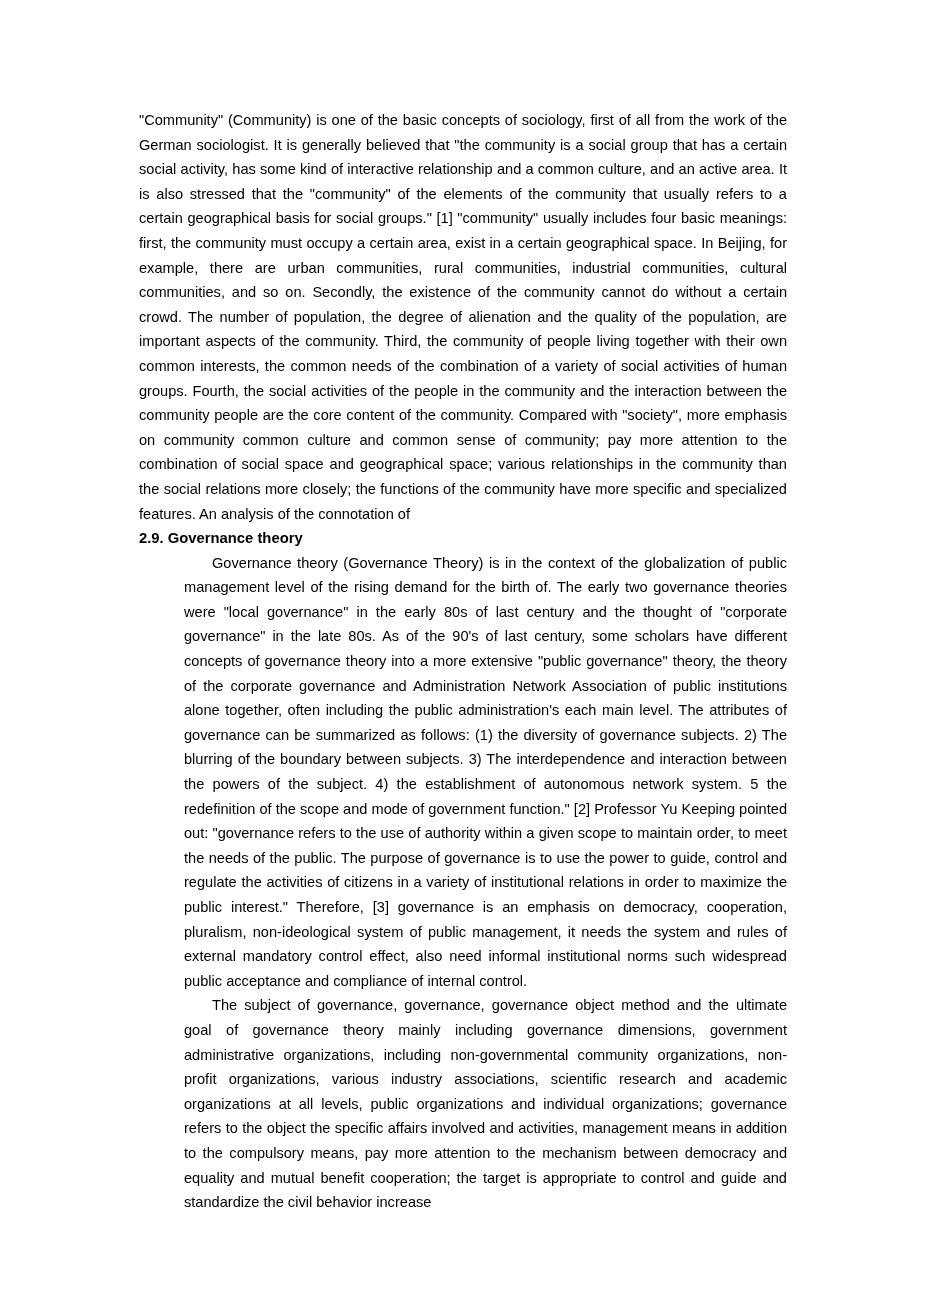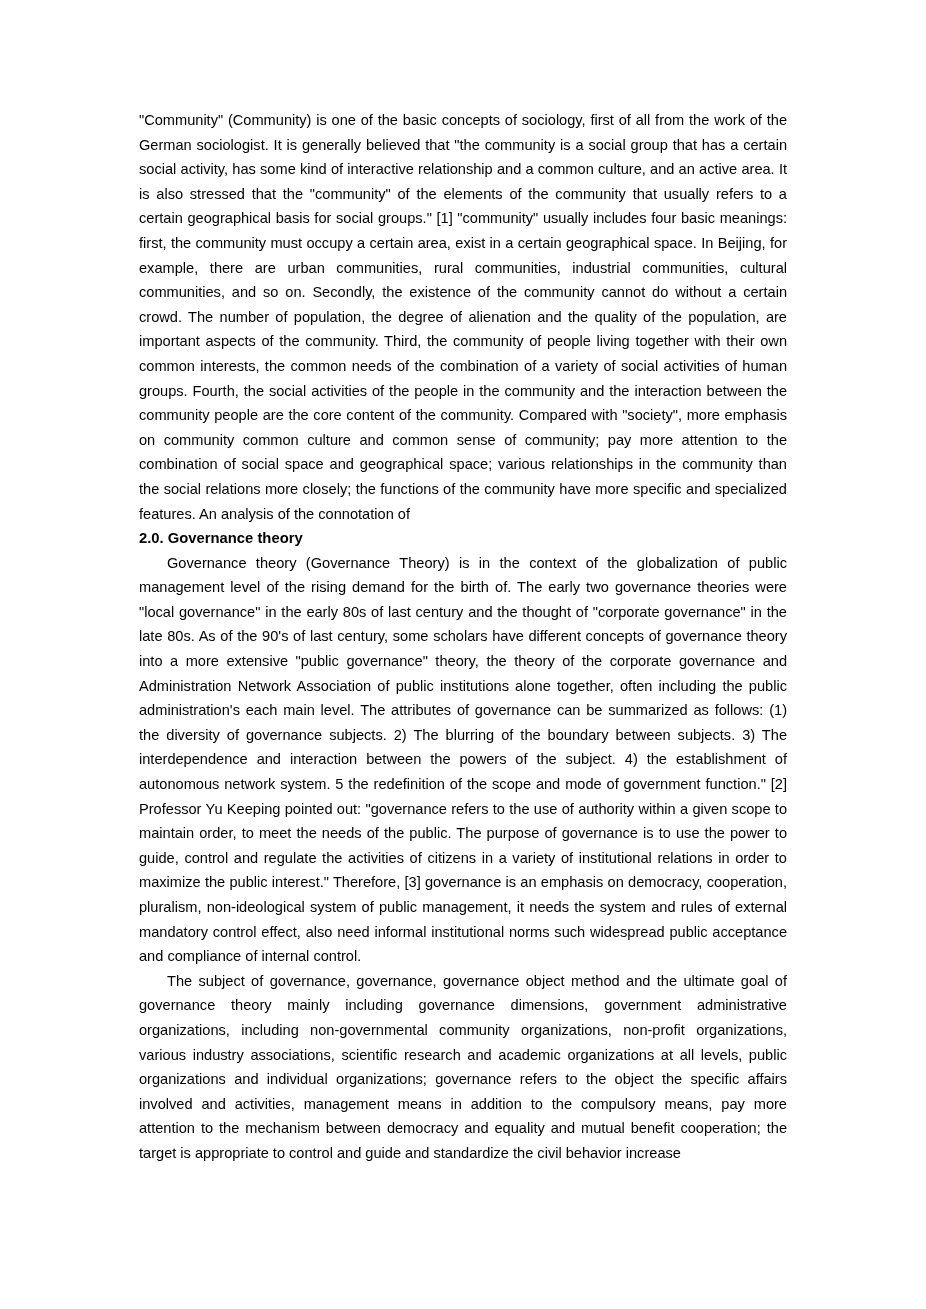--- a/index.html
+++ b/index.html
@@ -27,37 +27,38 @@
     margin: 0;
     font-size: 14.6px;
     line-height: 24.6px;
     text-align: justify;
     text-justify: inter-word;
     letter-spacing: 0.0px;
     word-spacing: 0px;
   }
   p.para.indent {
     text-indent: 28px;
+    margin-left: 45px;
   }
   h2.heading {
     margin: 0;
     font-size: 14.8px;
     line-height: 24.6px;
     font-weight: bold;
     text-align: left;
   }
 </style>
 </head>
 <body>
 
 <div class="page">
   <div class="doc-body">
 
     <p class="para">"Community" (Community) is one of the basic concepts of sociology, first of all from the work of the German sociologist. It is generally believed that "the community is a social group that has a certain social activity, has some kind of interactive relationship and a common culture, and an active area. It is also stressed that the "community" of the elements of the community that usually refers to a certain geographical basis for social groups." [1] "community" usually includes four basic meanings: first, the community must occupy a certain area, exist in a certain geographical space. In Beijing, for example, there are urban communities, rural communities, industrial communities, cultural communities, and so on. Secondly, the existence of the community cannot do without a certain crowd. The number of population, the degree of alienation and the quality of the population, are important aspects of the community. Third, the community of people living together with their own common interests, the common needs of the combination of a variety of social activities of human groups. Fourth, the social activities of the people in the community and the interaction between the community people are the core content of the community. Compared with "society", more emphasis on community common culture and common sense of community; pay more attention to the combination of social space and geographical space; various relationships in the community than the social relations more closely; the functions of the community have more specific and specialized features. An analysis of the connotation of</p>
 
-    <h2 class="heading">2.0. Governance theory</h2>
+    <h2 class="heading">2.9. Governance theory</h2>
 
     <p class="para indent">Governance theory (Governance Theory) is in the context of the globalization of public management level of the rising demand for the birth of. The early two governance theories were "local governance" in the early 80s of last century and the thought of "corporate governance" in the late 80s. As of the 90's of last century, some scholars have different concepts of governance theory into a more extensive "public governance" theory, the theory of the corporate governance and Administration Network Association of public institutions alone together, often including the public administration's each main level. The attributes of governance can be summarized as follows: (1) the diversity of governance subjects. 2) The blurring of the boundary between subjects. 3) The interdependence and interaction between the powers of the subject. 4) the establishment of autonomous network system. 5 the redefinition of the scope and mode of government function." [2] Professor Yu Keeping pointed out: "governance refers to the use of authority within a given scope to maintain order, to meet the needs of the public. The purpose of governance is to use the power to guide, control and regulate the activities of citizens in a variety of institutional relations in order to maximize the public interest." Therefore, [3] governance is an emphasis on democracy, cooperation, pluralism, non-ideological system of public management, it needs the system and rules of external mandatory control effect, also need informal institutional norms such widespread public acceptance and compliance of internal control.</p>
 
     <p class="para indent">The subject of governance, governance, governance object method and the ultimate goal of governance theory mainly including governance dimensions, government administrative organizations, including non-governmental community organizations, non-profit organizations, various industry associations, scientific research and academic organizations at all levels, public organizations and individual organizations; governance refers to the object the specific affairs involved and activities, management means in addition to the compulsory means, pay more attention to the mechanism between democracy and equality and mutual benefit cooperation; the target is appropriate to control and guide and standardize the civil behavior increase</p>
 
   </div>
 </div>
 
 </body></html>

